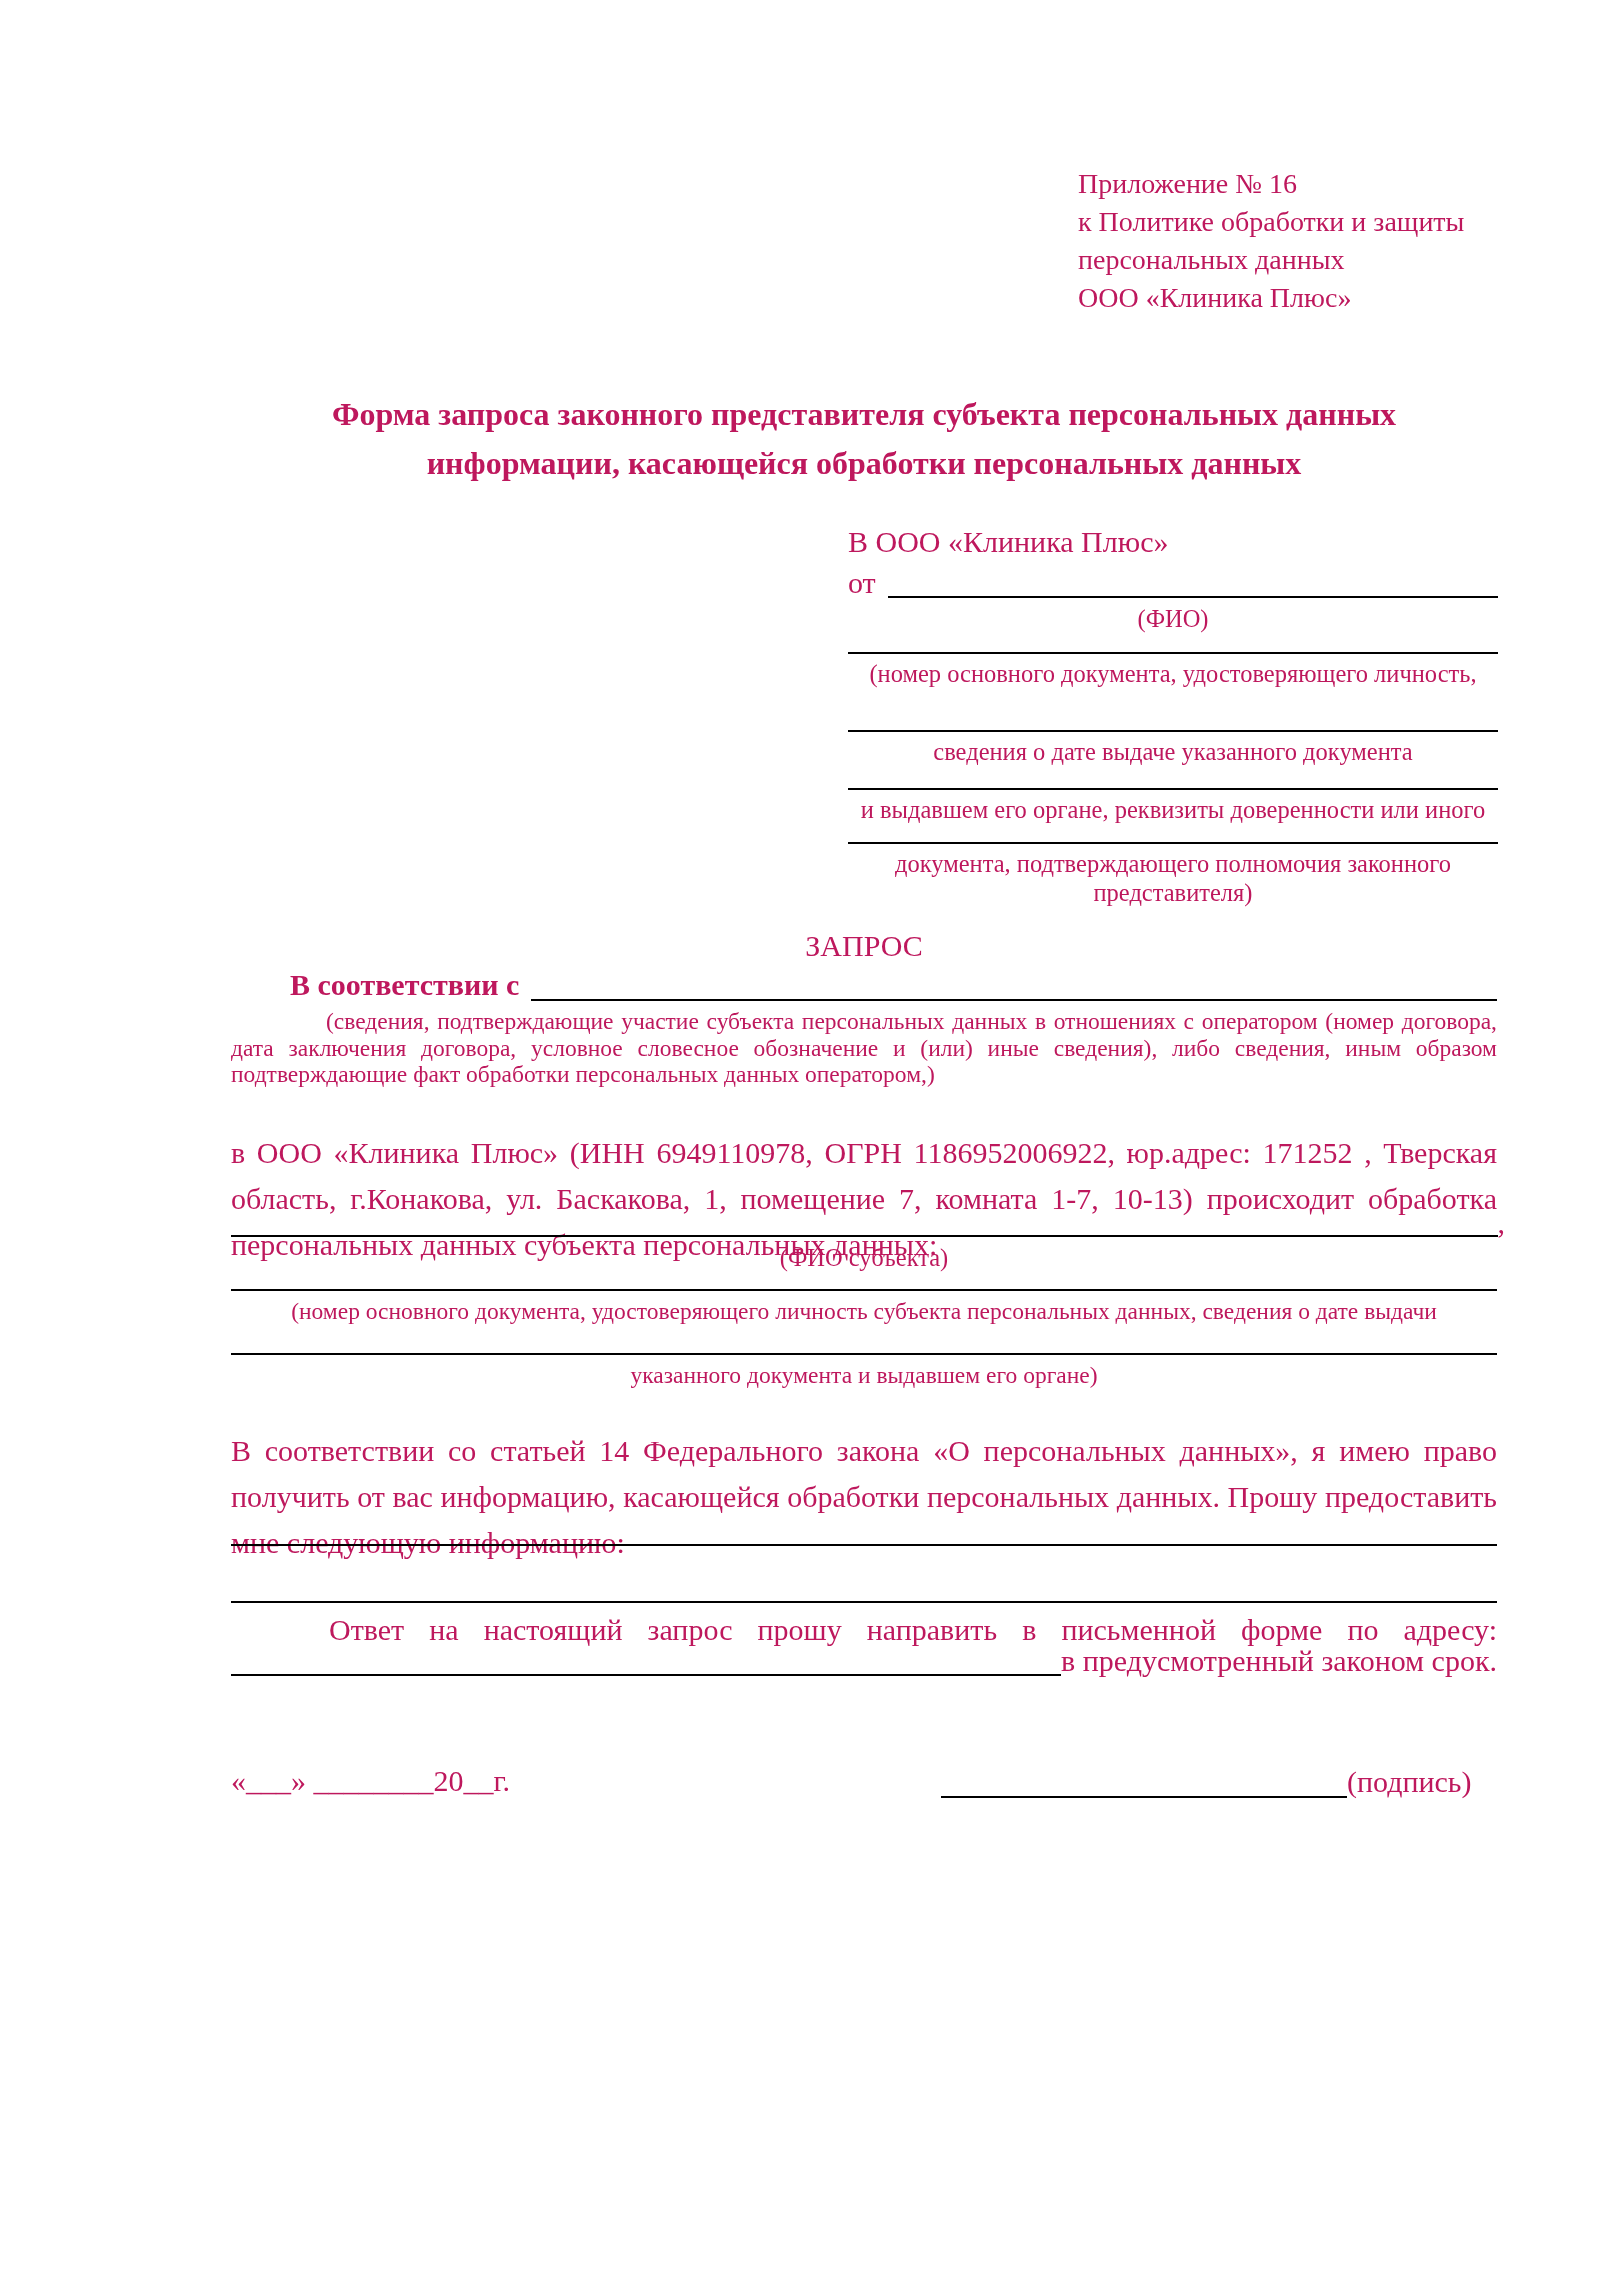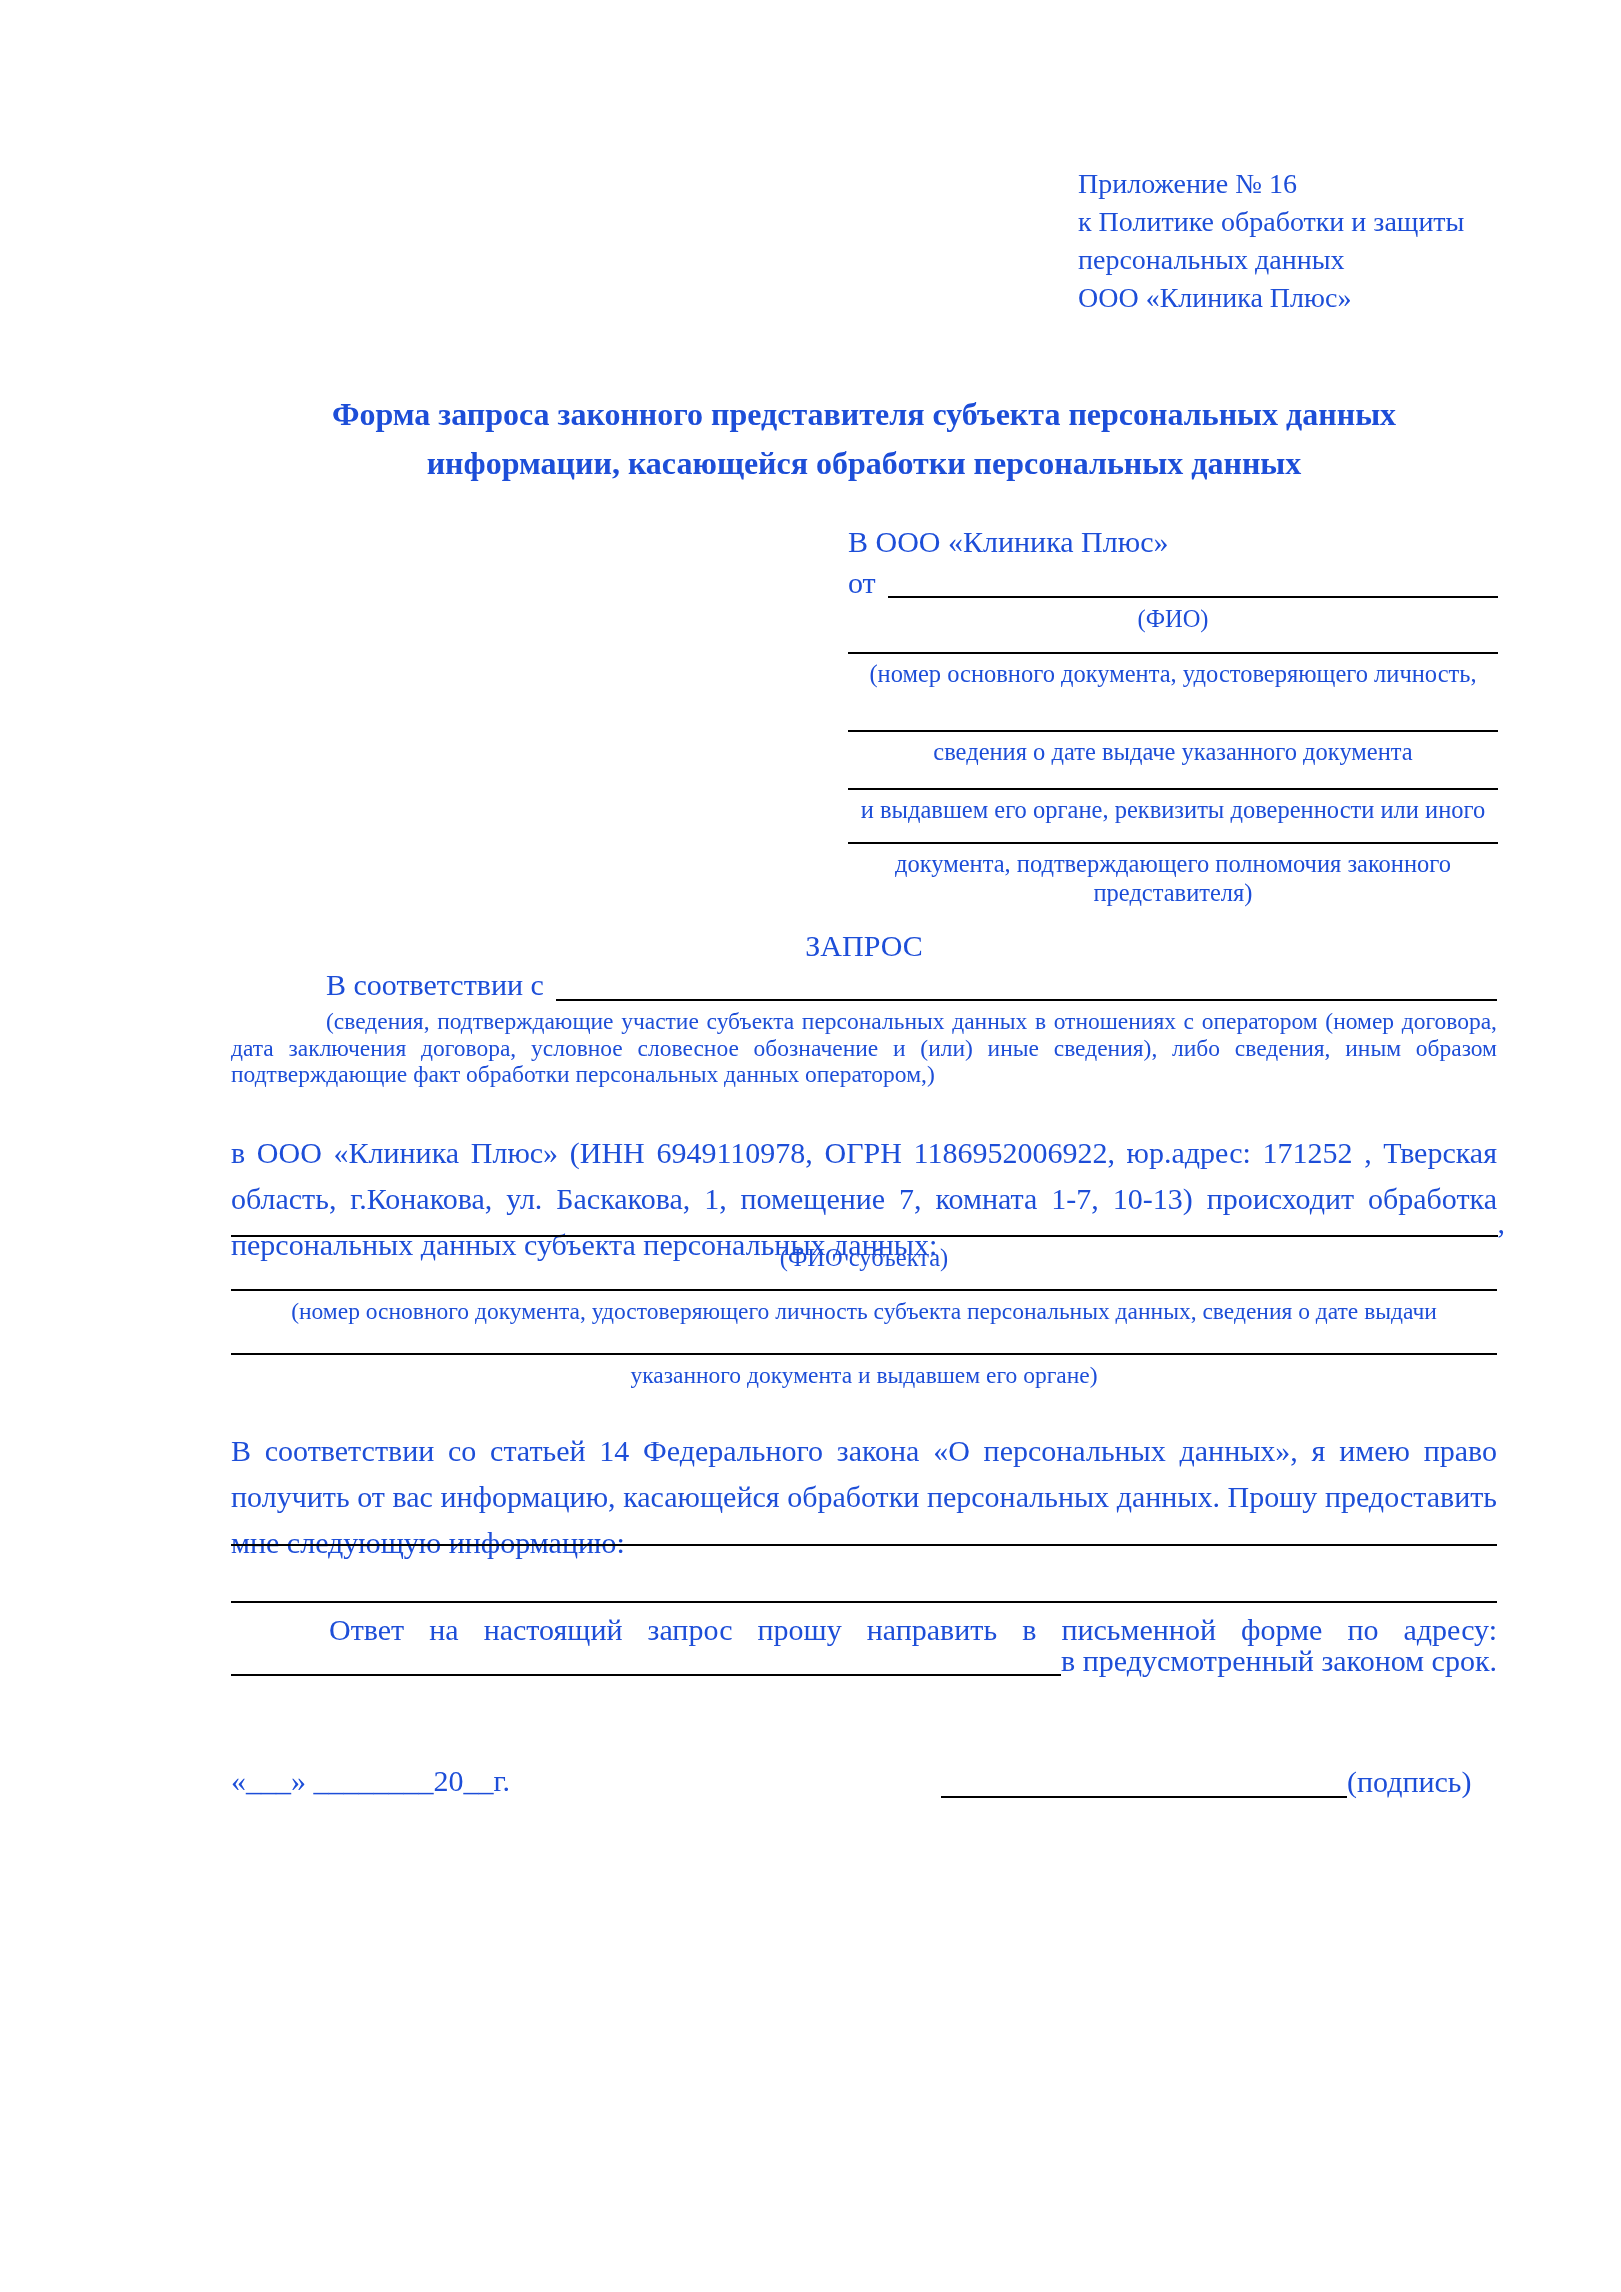--- a/index.html
+++ b/index.html
@@ -5,21 +5,21 @@
   html, body {
     margin: 0;
     padding: 0;
     background: #ffffff;
   }
   .page {
     position: relative;
     width: 1621px;
     height: 2293px;
     background: #ffffff;
-    color: #1d4ed8;
+    color: #be185d;
     font-family: "Liberation Serif", "DejaVu Serif", serif;
     overflow: hidden;
   }
   .abs { position: absolute; }
 
   
   .annex {
     left: 1078px; top: 165px; width: 421px;
     font-size: 28px; line-height: 38px;
   }
@@ -45,21 +45,21 @@
   .addr-cap { left: 848px; width: 650px; }
   .blank { left: 848px; width: 650px; height: 0; border-bottom: 2.9px solid #000; }
   .blank-full { left: 231px; width: 1266px; height: 0; border-bottom: 2.9px solid #000; }
 
   
   .zapros { left: 231px; top: 929px; width: 1266px; text-align: center; font-size: 30px; }
   .accordance {
     left: 231px; top: 968px; width: 1266px; height: 33px;
     display: flex; align-items: flex-end; font-size: 30px;
   }
-  .accordance .lbl { margin-left: 95px; padding-right: 11.8px; line-height: 33px; }
+  .accordance .lbl { margin-left: 59px; padding-right: 11.8px; line-height: 33px; font-weight: bold; }
   .basis-cap {
     left: 231px; top: 1008px; width: 1266px;
     font-size: 23.5px; line-height: 26.5px;
     text-align: justify; text-indent: 95px;
   }
   .body-par {
     left: 231px; width: 1266px;
     font-size: 30px; line-height: 46px;
     text-align: justify;
     margin-top: 48px;

